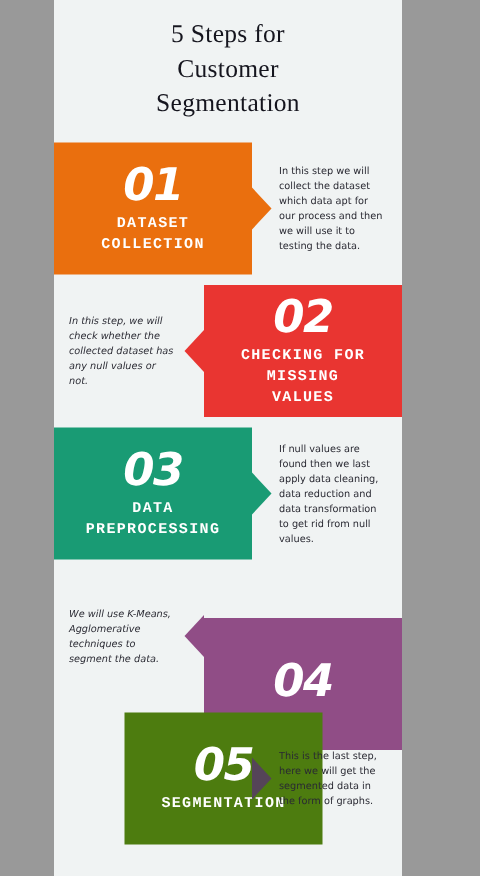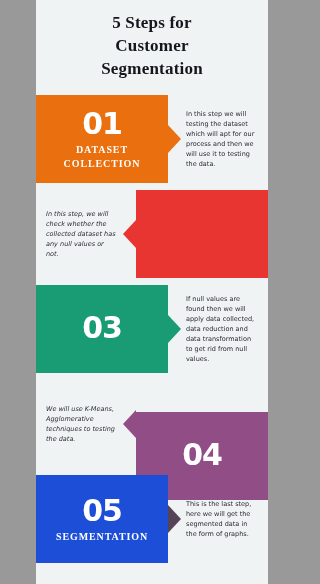--- a/index.html
+++ b/index.html
@@ -38,21 +38,21 @@
     top: 0;
     width: 232px;
     height: 91px;
     background: #F0F3F3;
     display: flex;
     align-items: center;
     justify-content: center;
   }
   .title-text {
     font-family: "Liberation Serif", "DejaVu Serif", serif;
-    font-weight: bold;
+    font-weight: normal;
     font-size: 17px;
     line-height: 23px;
     color: #15151E;
     text-align: center;
     letter-spacing: 0.2px;
     white-space: pre-line;
   }
 
   
   .step {
@@ -104,23 +104,24 @@
   }
 
   .step-num {
     font-family: "DejaVu Sans", sans-serif;
     font-weight: bold;
     font-size: 30px;
     line-height: 32px;
     color: #FFFFFF;
     letter-spacing: -1px;
     margin-bottom: 3px;
+    font-style: italic;
   }
   .step-label {
-    font-family: Liberation Serif, serif;
+    font-family: Liberation Mono, monospace;
     font-weight: bold;
     font-size: 10px;
     line-height: 14px;
     color: #FFFFFF;
     text-align: center;
     letter-spacing: 0.9px;
     white-space: pre-line;
   }
 
   
@@ -156,55 +157,61 @@
     </div>
 
     <div class="step step-0 left">
       <div class="panel" style="background: rgb(234, 111, 14);">
         <div class="step-num">01</div>
         <div class="step-label">DATASET
 COLLECTION</div>
       </div>
       <div class="arrow" style="border-left-color: rgb(234, 111, 14);"></div>
       <div class="desc">
-        <div class="desc-text">In this step we will testing the dataset which will apt for our process and then we will use it to testing the data.</div>
+        <div class="desc-text">In this step we will collect the dataset which data apt for our process and then we will use it to testing the data.</div>
       </div>
     </div>
 
     <div class="step step-1 right">
       <div class="panel" style="background: rgb(233, 53, 49);">
+        <div class="step-num">02</div>
+        <div class="step-label">CHECKING FOR
+MISSING
+VALUES</div>
       </div>
       <div class="arrow" style="border-right-color: rgb(233, 53, 49);"></div>
       <div class="desc">
         <div class="desc-text">In this step, we will check whether the collected dataset has any null values or not.</div>
       </div>
     </div>
 
     <div class="step step-2 left">
       <div class="panel" style="background: rgb(25, 155, 116); align-items: center;">
         <div class="step-num">03</div>
+        <div class="step-label">DATA
+PREPROCESSING</div>
       </div>
       <div class="arrow" style="border-left-color: rgb(25, 155, 116);"></div>
       <div class="desc">
-        <div class="desc-text">If null values are found then we will apply data collected, data reduction and data transformation to get rid from null values.</div>
+        <div class="desc-text">If null values are found then we last apply data cleaning, data reduction and data transformation to get rid from null values.</div>
       </div>
     </div>
 
     <div class="step step-3 right">
       <div class="panel" style="background: rgb(144, 77, 134); margin-top: 32px;">
         <div class="step-num">04</div>
       </div>
       <div class="arrow" style="border-right-color: rgb(144, 77, 134);"></div>
       <div class="desc">
-        <div class="desc-text">We will use K-Means, Agglomerative techniques to testing the data.</div>
+        <div class="desc-text">We will use K-Means, Agglomerative techniques to segment the data.</div>
       </div>
     </div>
 
     <div class="step step-4 left">
-      <div class="panel" style="background: #1d4ed8;">
+      <div class="panel" style="background: #4d7c0f; margin-left: 47px;">
         <div class="step-num">05</div>
         <div class="step-label">SEGMENTATION</div>
       </div>
       <div class="arrow" style="border-left-color: rgb(85, 68, 88);"></div>
       <div class="desc">
         <div class="desc-text">This is the last step, here we will get the segmented data in the form of graphs.</div>
       </div>
     </div>
 
   </div>

